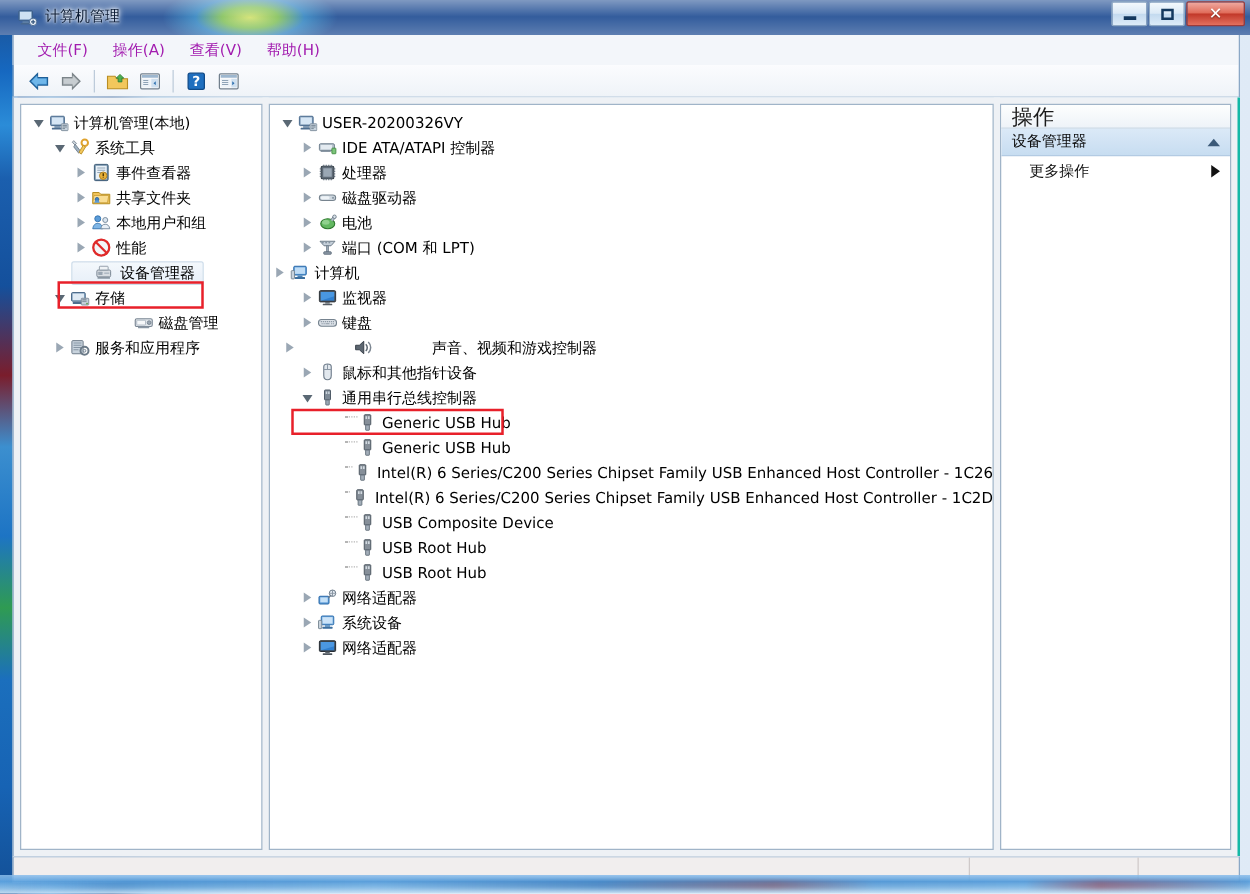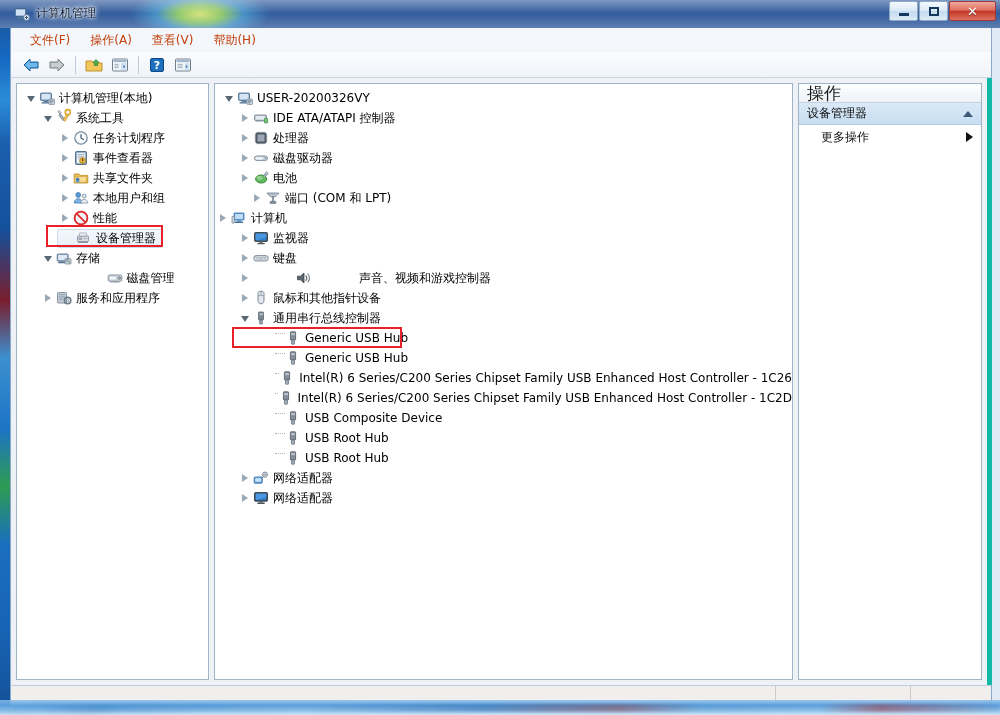--- a/index.html
+++ b/index.html
@@ -71,39 +71,39 @@
                  text-shadow: 0 1px 1px rgba(0,0,0,0.45); font-family: "DejaVu Sans", sans-serif;}
 
   
   #menu-bar {
     position: absolute; left: 10px; top: 28px; width: 982px; height: 24px;
     background: #f3f6fa;
     border-left: 1px solid #8ba8c6; border-right: 1px solid #8ba8c6;
     display: flex; align-items: center; padding-left: 10px; gap: 2px;
   }
   .menu-item {
-    font-size: 12px; color: #c2410c; padding: 3px 9px; white-space: nowrap; cursor: default;
+    font-size: 12px; color: #a21caf; padding: 3px 9px; white-space: nowrap; cursor: default;
   }
 
   
   #toolbar {
     position: absolute; left: 10px; top: 52px; width: 982px; height: 26px;
     background: linear-gradient(180deg, #fbfcfe 0%, #eff3f8 100%);
     border-left: 1px solid #8ba8c6; border-right: 1px solid #8ba8c6;
     border-bottom: 1px solid #c7d5e3;
     display: flex; align-items: center; padding-left: 8px; gap: 2px;
   }
   .tb-btn { width: 24px; height: 22px; display: flex; align-items: center; justify-content: center; position: relative; }
   .tb-sep { width: 1px; height: 18px; background: #bdcbda; margin: 0 4px; }
 
   
   #content {
     position: absolute; left: 10px; top: 78px; width: 982px; height: 607px;
     background: #eef1f5;
-    border-left: 1px solid #8ba8c6; border-right: 5px solid #14b8a6;
+    border-left: 1px solid #8ba8c6; border-right: 2px solid #14b8a6;
     display: flex;
   }
 
   
   #left-pane {
     width: 195px; height: 597px; margin: 5px 0 0 5px;
     background: #ffffff; border: 1px solid #a0b4c8;
     overflow: hidden; position: relative;
   }
   
@@ -303,44 +303,31 @@
                 <rect x="2.5" y="3.9" width="9" height="5.6" fill="#d6e6f5"></rect>
                 <rect x="4.5" y="11" width="5" height="1.2" fill="#5f7f9f"></rect>
                 <rect x="2.5" y="12.2" width="9" height="1.4" rx="0.4" fill="#4d6d8f"></rect>
                 <rect x="10" y="9" width="5.5" height="5.5" rx="0.6" fill="#c8d4de" stroke="#7b8b99" stroke-width="0.7"></rect>
                 <path d="M11 10.3 h3.5 M11 11.6 h3.5 M11 12.9 h2" stroke="#6d7d8c" stroke-width="0.7"></path>
               </svg></span>
             <span class="tree-label">计算机管理(本地)</span>
           </div>
         </div>
         <div class="tree-row" style="padding-left: 23px;">
-          <div style="display: flex; align-items: flex-start;">
+          <div style="display: flex; align-items: center;">
             <span class="twisty">
               <span class="tw-open"></span>
             </span>
             <span class="tree-ico"><svg width="16" height="16" viewBox="0 0 16 16">
                 <path d="M3 2.5 L5.2 4.7 L4 6 L1.8 3.8 Z" fill="#c9d2da" stroke="#7b8794" stroke-width="0.7"></path>
                 <path d="M4.2 5.5 L8.5 11 L7 12.6 L3 7.5 Z" fill="#9fb0c0" stroke="#6b7a88" stroke-width="0.7"></path>
                 <circle cx="11.8" cy="4.2" r="2.6" fill="none" stroke="#e0a32e" stroke-width="1.6"></circle>
                 <path d="M10.6 6.2 L7.2 11.8 L9 13.3 L12.4 7.6 Z" fill="#f2c75c" stroke="#b98d22" stroke-width="0.7"></path>
               </svg></span>
             <span class="tree-label">系统工具</span>
-          </div>
-        </div>
-        <div class="tree-row" style="padding-left: 40px;">
-          <div style="display: flex; align-items: center;">
-            <span class="twisty">
-              <span class="tw-closed"></span>
-            </span>
-            <span class="tree-ico"><svg width="16" height="16" viewBox="0 0 16 16">
-                <circle cx="8" cy="8" r="6.2" fill="#e8eef4" stroke="#6e8296" stroke-width="1.1"></circle>
-                <circle cx="8" cy="8" r="4.8" fill="#fbfdff"></circle>
-                <path d="M8 4.6 L8 8 L10.5 9.6" stroke="#2c4a66" stroke-width="1.1" fill="none" stroke-linecap="round"></path>
-              </svg></span>
-            <span class="tree-label">任务计划程序</span>
           </div>
         </div>
         <div class="tree-row" style="padding-left: 40px;">
           <div style="display: flex; align-items: center;">
             <span class="twisty">
               <span class="tw-closed"></span>
             </span>
             <span class="tree-ico"><svg width="16" height="16" viewBox="0 0 16 16">
                 <rect x="2.5" y="1.5" width="11" height="13" rx="1" fill="#6f8ea9" stroke="#3f5d78" stroke-width="0.8"></rect>
                 <rect x="3.6" y="2.6" width="8.8" height="10.8" fill="#eaf1f7"></rect>
@@ -509,21 +496,21 @@
             <span class="tw-closed"></span>
           </span>
           <span class="tree-ico"><svg width="16" height="16" viewBox="0 0 16 16">
               <ellipse cx="8.2" cy="9" rx="5.6" ry="4" fill="#63b861" stroke="#2f7a2f" stroke-width="0.9"></ellipse>
               <ellipse cx="6.6" cy="7.8" rx="3" ry="2" fill="#9bd79a" opacity="0.8"></ellipse>
               <path d="M10.5 6 L13 2.6 L14.5 4 L12 7" fill="#b8c4cf" stroke="#6b7a88" stroke-width="0.7"></path>
               <circle cx="13.6" cy="3.4" r="1.4" fill="#d9e2ea" stroke="#6b7a88" stroke-width="0.7"></circle>
             </svg></span>
           <span class="tree-label">电池</span>
         </div>
-        <div class="tree-row" style="padding-left: 34px;">
+        <div class="tree-row" style="padding-left: 22px;">
           <span class="twisty">
             <span class="tw-closed"></span>
           </span>
           <span class="tree-ico"><svg width="16" height="16" viewBox="0 0 16 16">
               <path d="M2 3 h12 l-3.2 3.6 h-5.6 Z" fill="#c6d0da" stroke="#6f7d8b" stroke-width="0.8"></path>
               <rect x="7.2" y="6.6" width="1.6" height="5" fill="#9aa7b4" stroke="#6f7d8b" stroke-width="0.6"></rect>
               <rect x="5" y="11.4" width="6" height="2" rx="0.5" fill="#8b98a5" stroke="#5f6d7b" stroke-width="0.7"></rect>
               <path d="M3.6 4.2 h1.4 M6.2 4.2 h1.4 M8.8 4.2 h1.4" stroke="#70808f" stroke-width="0.8"></path>
             </svg></span>
           <span class="tree-label">端口 (COM 和 LPT)</span>
@@ -557,21 +544,21 @@
         <div class="tree-row" style="padding-left: 22px;">
           <span class="twisty">
             <span class="tw-closed"></span>
           </span>
           <span class="tree-ico"><svg width="16" height="16" viewBox="0 0 16 16">
               <rect x="0.8" y="5.6" width="14.4" height="5.4" rx="2.4" fill="#dbe1e7" stroke="#76838f" stroke-width="0.9"></rect>
               <path d="M2.6 7.3 h1 M4.2 7.3 h1 M5.8 7.3 h1 M7.4 7.3 h1 M9 7.3 h1 M10.6 7.3 h1 M12.2 7.3 h1 M3.2 9 h1 M4.8 9 h1 M6.4 9 h3.2 M10.8 9 h1 M12.4 9 h0.8" stroke="#8f9ba7" stroke-width="0.9"></path>
             </svg></span>
           <span class="tree-label">键盘</span>
         </div>
-        <div class="tree-row" style="padding-left: 22px; gap: 43px;">
+        <div class="tree-row" style="padding-left: 8px; gap: 43px;">
           <span class="twisty">
             <span class="tw-closed"></span>
           </span>
           <span class="tree-ico"><svg width="16" height="16" viewBox="0 0 16 16">
               <path d="M1.5 6.2 h3 L8 3 v10 L4.5 9.8 h-3 Z" fill="#5c6670" stroke="#3a424b" stroke-width="0.8"></path>
               <path d="M9.6 5.4 c1.6 1.5 1.6 4 0 5.4" stroke="#5c6670" stroke-width="1.2" fill="none"></path>
               <path d="M11.6 3.6 c2.6 2.4 2.6 6.4 0 8.8" stroke="#7c8691" stroke-width="1.2" fill="none"></path>
             </svg></span>
           <span class="tree-label">声音、视频和游戏控制器</span>
         </div>
@@ -680,20 +667,33 @@
             <span class="tw-closed"></span>
           </span>
           <span class="tree-ico"><svg width="16" height="16" viewBox="0 0 16 16">
               <rect x="1.2" y="7" width="8" height="6.2" rx="0.8" fill="#5a9bd8" stroke="#2c6aa8" stroke-width="0.8"></rect>
               <rect x="2.2" y="7.9" width="6" height="4" fill="#c4e0f7"></rect>
               <circle cx="12" cy="4.6" r="2.6" fill="#e8eef5" stroke="#6e7c8a" stroke-width="0.8"></circle>
               <path d="M9.4 4.6 h5.2 M12 2 v5.2" stroke="#8a97a4" stroke-width="0.8"></path>
               <path d="M8.6 8.4 L11 6" stroke="#6e7c8a" stroke-width="1"></path>
             </svg></span>
           <span class="tree-label">网络适配器</span>
+        </div>
+        <div class="tree-row" style="padding-left: 22px;">
+          <span class="twisty">
+            <span class="tw-closed"></span>
+          </span>
+          <span class="tree-ico"><svg width="16" height="16" viewBox="0 0 16 16">
+              <rect x="3" y="2.8" width="10" height="7" rx="0.8" fill="#6aa6dd" stroke="#2f6fae" stroke-width="0.8"></rect>
+              <rect x="3.9" y="3.7" width="8.2" height="5.2" fill="#cbe3f8"></rect>
+              <rect x="6" y="10.2" width="4" height="1.2" fill="#4d86bb"></rect>
+              <rect x="4" y="11.4" width="8" height="1.5" rx="0.4" fill="#3d6f9f"></rect>
+              <rect x="0.8" y="6.3" width="2.6" height="6.6" rx="0.5" fill="#c8d3dd" stroke="#74828f" stroke-width="0.7"></rect>
+            </svg></span>
+          <span class="tree-label">系统设备</span>
         </div>
         <div class="tree-row" style="padding-left: 22px;">
           <span class="twisty">
             <span class="tw-closed"></span>
           </span>
           <span class="tree-ico"><svg width="16" height="16" viewBox="0 0 16 16">
               <rect x="1.5" y="2.6" width="13" height="8.6" rx="0.9" fill="#3f4750" stroke="#262c33" stroke-width="0.8"></rect>
               <rect x="2.6" y="3.6" width="10.8" height="6.6" fill="#2f7fd0"></rect>
               <path d="M2.6 3.6 L13.4 3.6 L13.4 7 L2.6 10.2 Z" fill="#62abef" opacity="0.55"></path>
               <rect x="6.2" y="11.2" width="3.6" height="1.4" fill="#5a626a"></rect>

